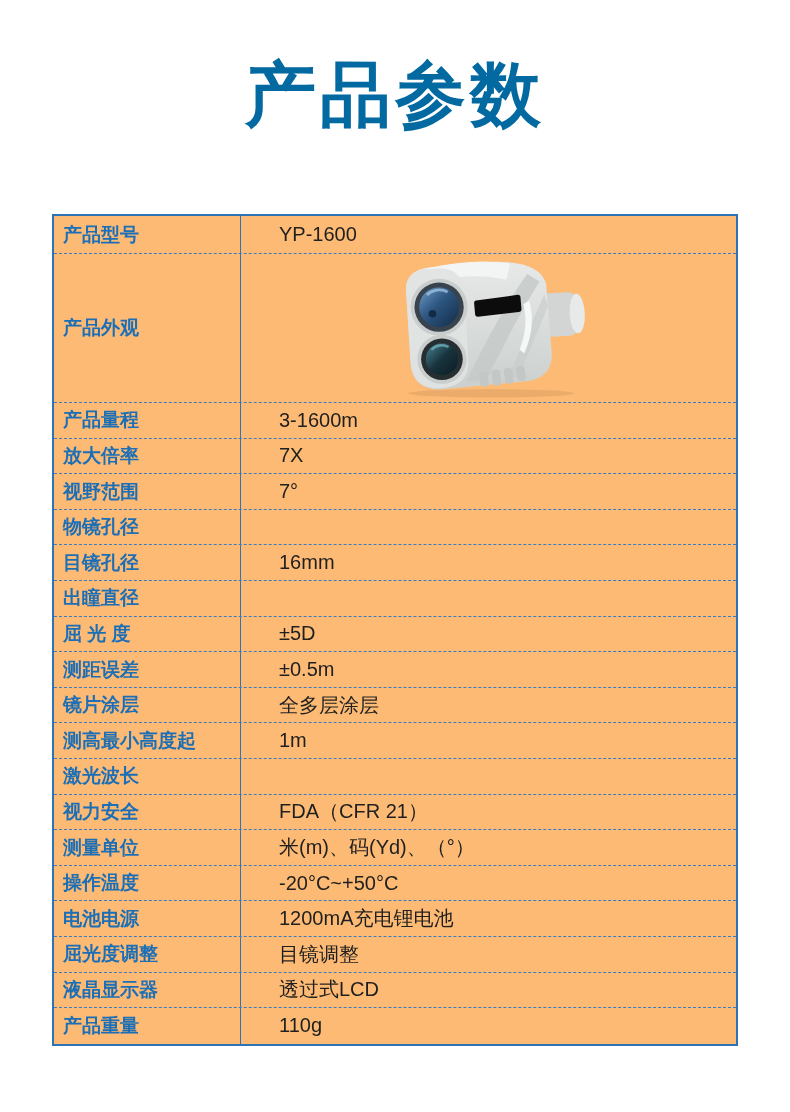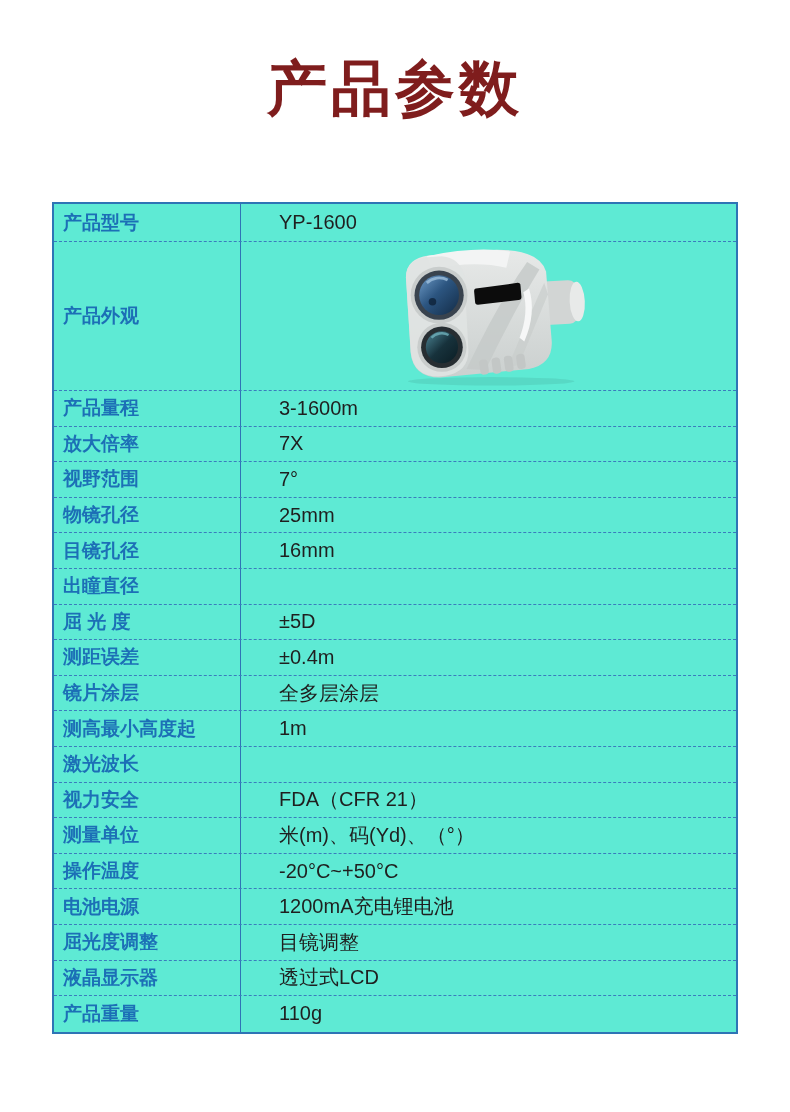--- a/index.html
+++ b/index.html
@@ -3,27 +3,27 @@
 <meta charset="utf-8">
 <style>
   html,body{margin:0;padding:0;}
   body{
     width:790px;height:1112px;background:#ffffff;overflow:hidden;
     font-family:"Liberation Sans", sans-serif;
   }
   .title{
     margin:56px 0 12px;text-align:center;
     font-family:"Liberation Serif", serif;
-    font-weight:900;font-size:60px;line-height:1.1;
-    color:#7f1d1d;letter-spacing:4px;
+    font-weight:900;font-size:71px;line-height:1.1;
+    color:#0369a1;letter-spacing:4px;
   }
   .spec-table{
     width:686px;margin:80px auto 0;
     border:2px solid var(--border-color,#2e74b5);
-    box-sizing:border-box;background:#5eead4;
+    box-sizing:border-box;background:#fdba74;
   }
   .row{
     display:flex;align-items:stretch;height:35.6px;
     border-bottom:1px dashed var(--dash-color,#3a7cbd);
     box-sizing:border-box;
   }
   .row:last-child{border-bottom:none;}
   .row-first{height:38px;}
   .row-image{height:149px;}
   .cell{display:flex;align-items:center;box-sizing:border-box;}
@@ -133,23 +133,20 @@
       <span class="label-text">视野范围</span>
     </div>
     <div class="cell cell-value">
       <span class="value-text">7°</span>
     </div>
   </div>
       <div class="row">
     <div class="cell cell-label">
       <span class="label-text">物镜孔径</span>
     </div>
-    <div class="cell cell-value">
-      <span class="value-text">25mm</span>
-    </div>
   </div>
       <div class="row">
     <div class="cell cell-label">
       <span class="label-text">目镜孔径</span>
     </div>
     <div class="cell cell-value">
       <span class="value-text">16mm</span>
     </div>
   </div>
       <div class="row">
@@ -163,21 +160,21 @@
     </div>
     <div class="cell cell-value">
       <span class="value-text">±5D</span>
     </div>
   </div>
       <div class="row">
     <div class="cell cell-label">
       <span class="label-text">测距误差</span>
     </div>
     <div class="cell cell-value">
-      <span class="value-text">±0.4m</span>
+      <span class="value-text">±0.5m</span>
     </div>
   </div>
       <div class="row">
     <div class="cell cell-label">
       <span class="label-text">镜片涂层</span>
     </div>
     <div class="cell cell-value">
       <span class="value-text">全多层涂层</span>
     </div>
   </div>

